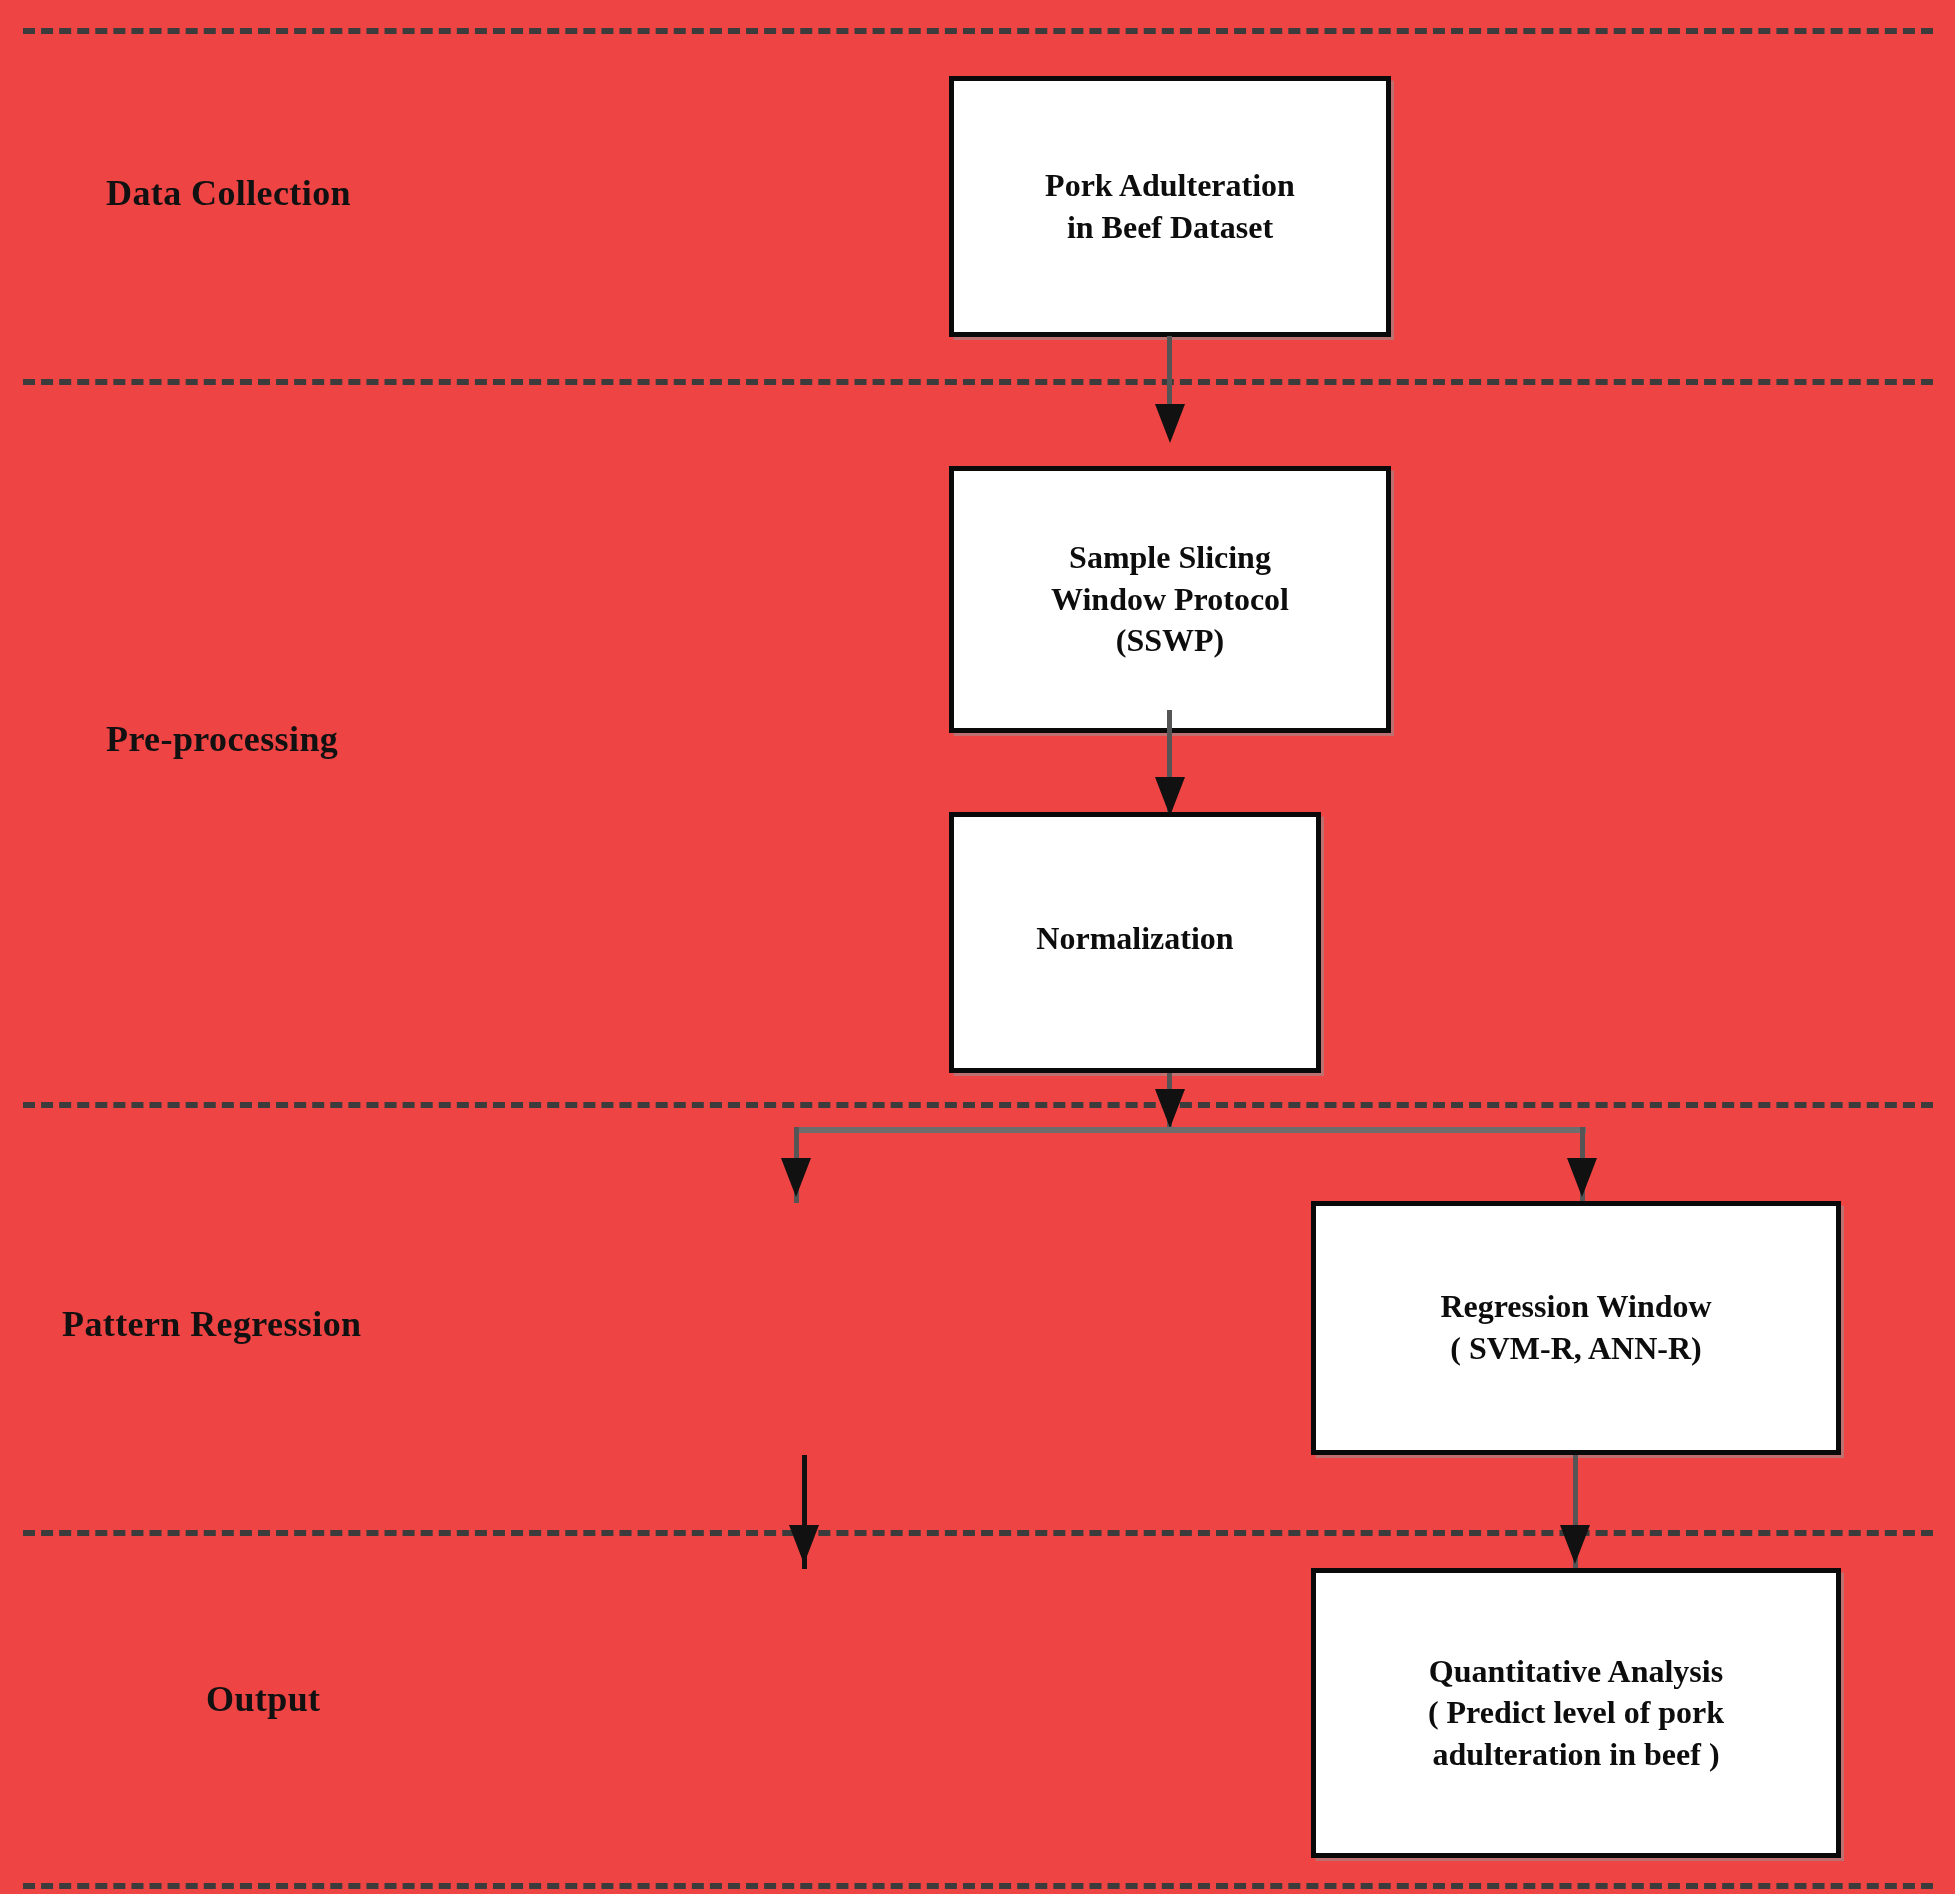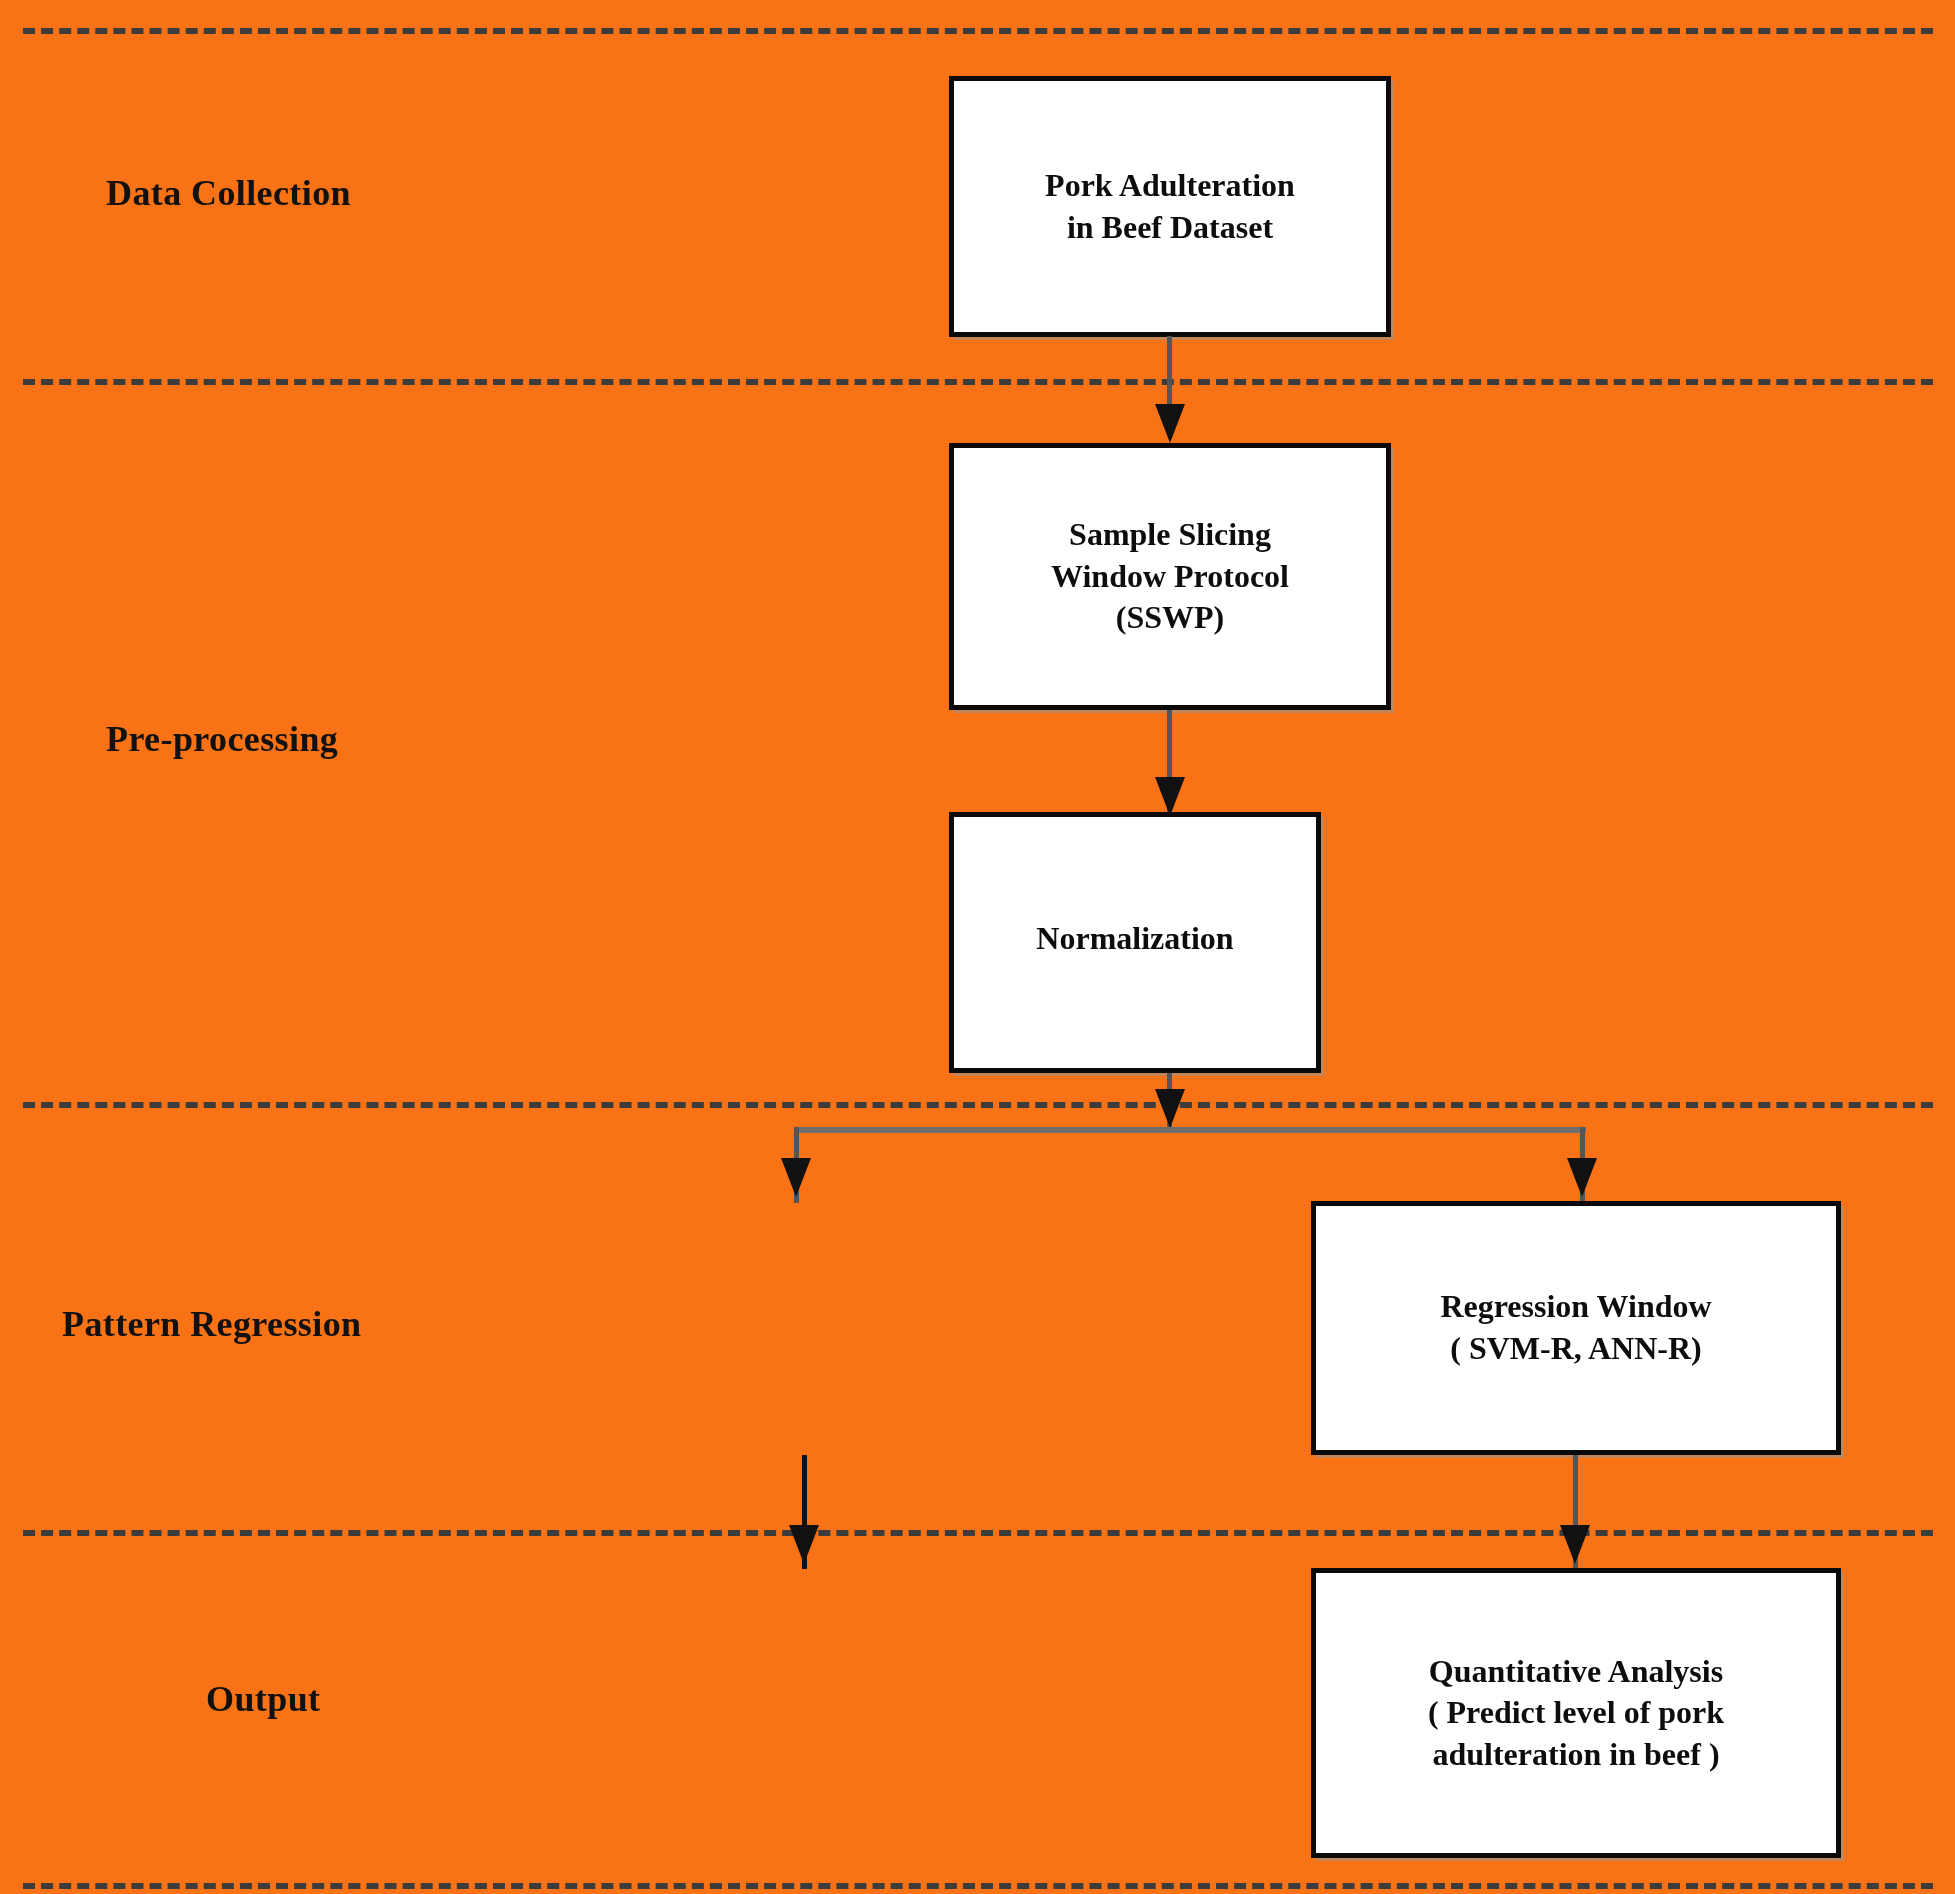--- a/index.html
+++ b/index.html
@@ -7,21 +7,21 @@
     padding: 0;
     background: #ffffff;
   }
   body {
     font-family: "Liberation Serif", "DejaVu Serif", serif;
   }
   #canvas {
     position: relative;
     width: 1955px;
     height: 1895px;
-    background: #f97316;
+    background: #ef4444;
     overflow: hidden;
   }
 
   
   .sep {
     position: absolute;
     left: 23px;
     width: 1910px;
     height: 0;
     border-top: 6.8px dashed #3c3c3c;
@@ -101,21 +101,21 @@
   <div class="stage-label" style="left:206px; top:1680px;">Output</div>
 
   <div class="node" style="left:949px; top:76px; width:442px; height:261px;">
     <div class="node-text">Pork Adulteration
 in Beef Dataset</div>
   </div>
 
   <div class="vline" style="left:1167px; top:336px; height:92px;"></div>
   <div class="arrowhead" style="left:1155px; top:404px;"></div>
 
-  <div class="node" style="left:949px; top:443px; width:442px; height:267px;">
+  <div class="node" style="left:949px; top:466px; width:442px; height:267px;">
     <div class="node-text">Sample Slicing
 Window Protocol
 (SSWP)</div>
   </div>
 
   <div class="vline" style="left:1167px; top:710px; height:105px;"></div>
   <div class="arrowhead" style="left:1155px; top:777px;"></div>
 
   <div class="node shift-up" style="left:949px; top:812px; width:372px; height:261px;">
     <div class="node-text">Normalization</div>

